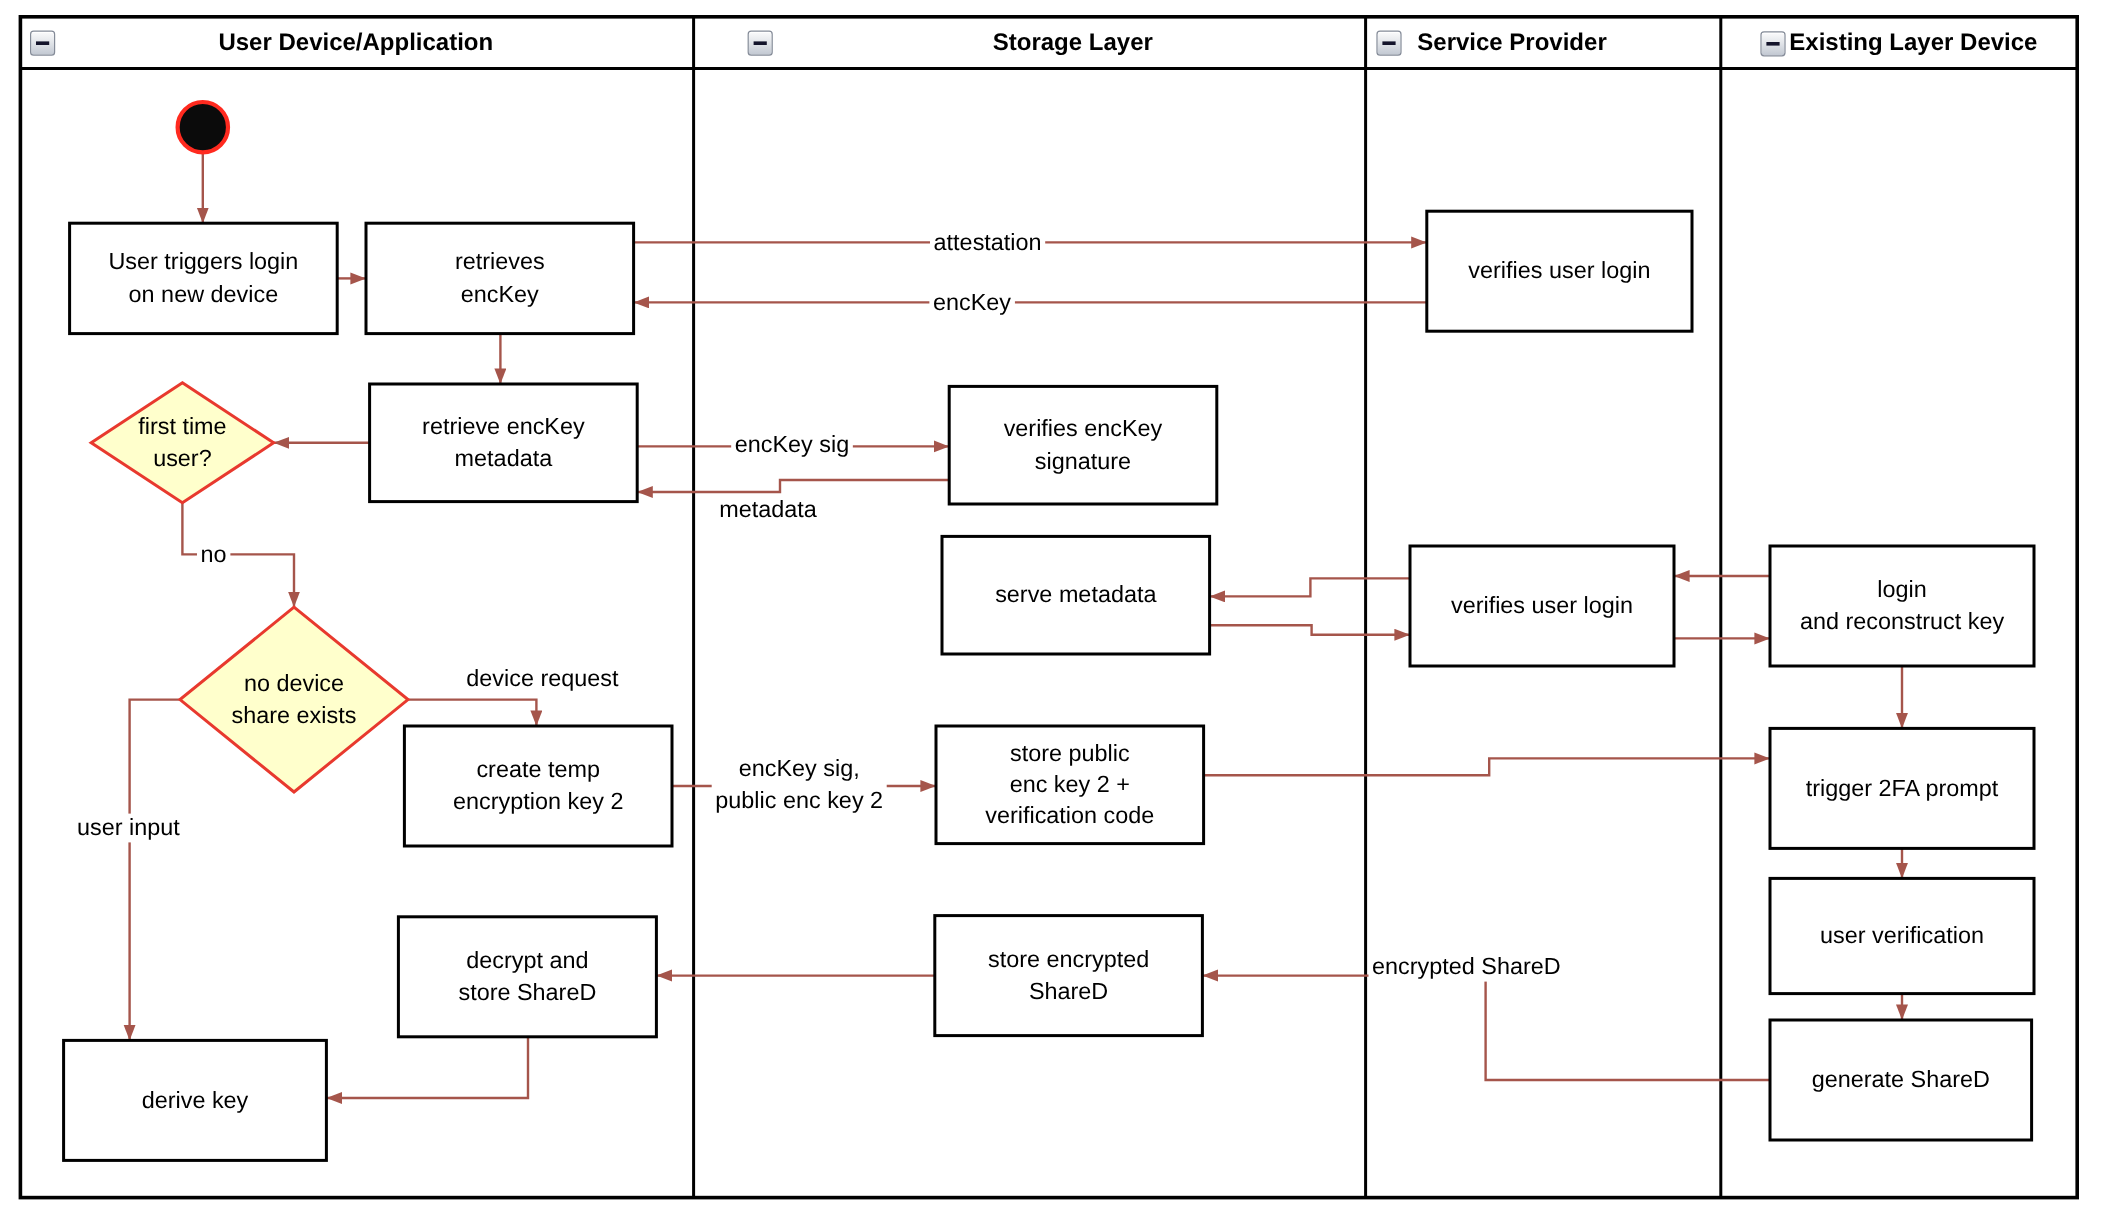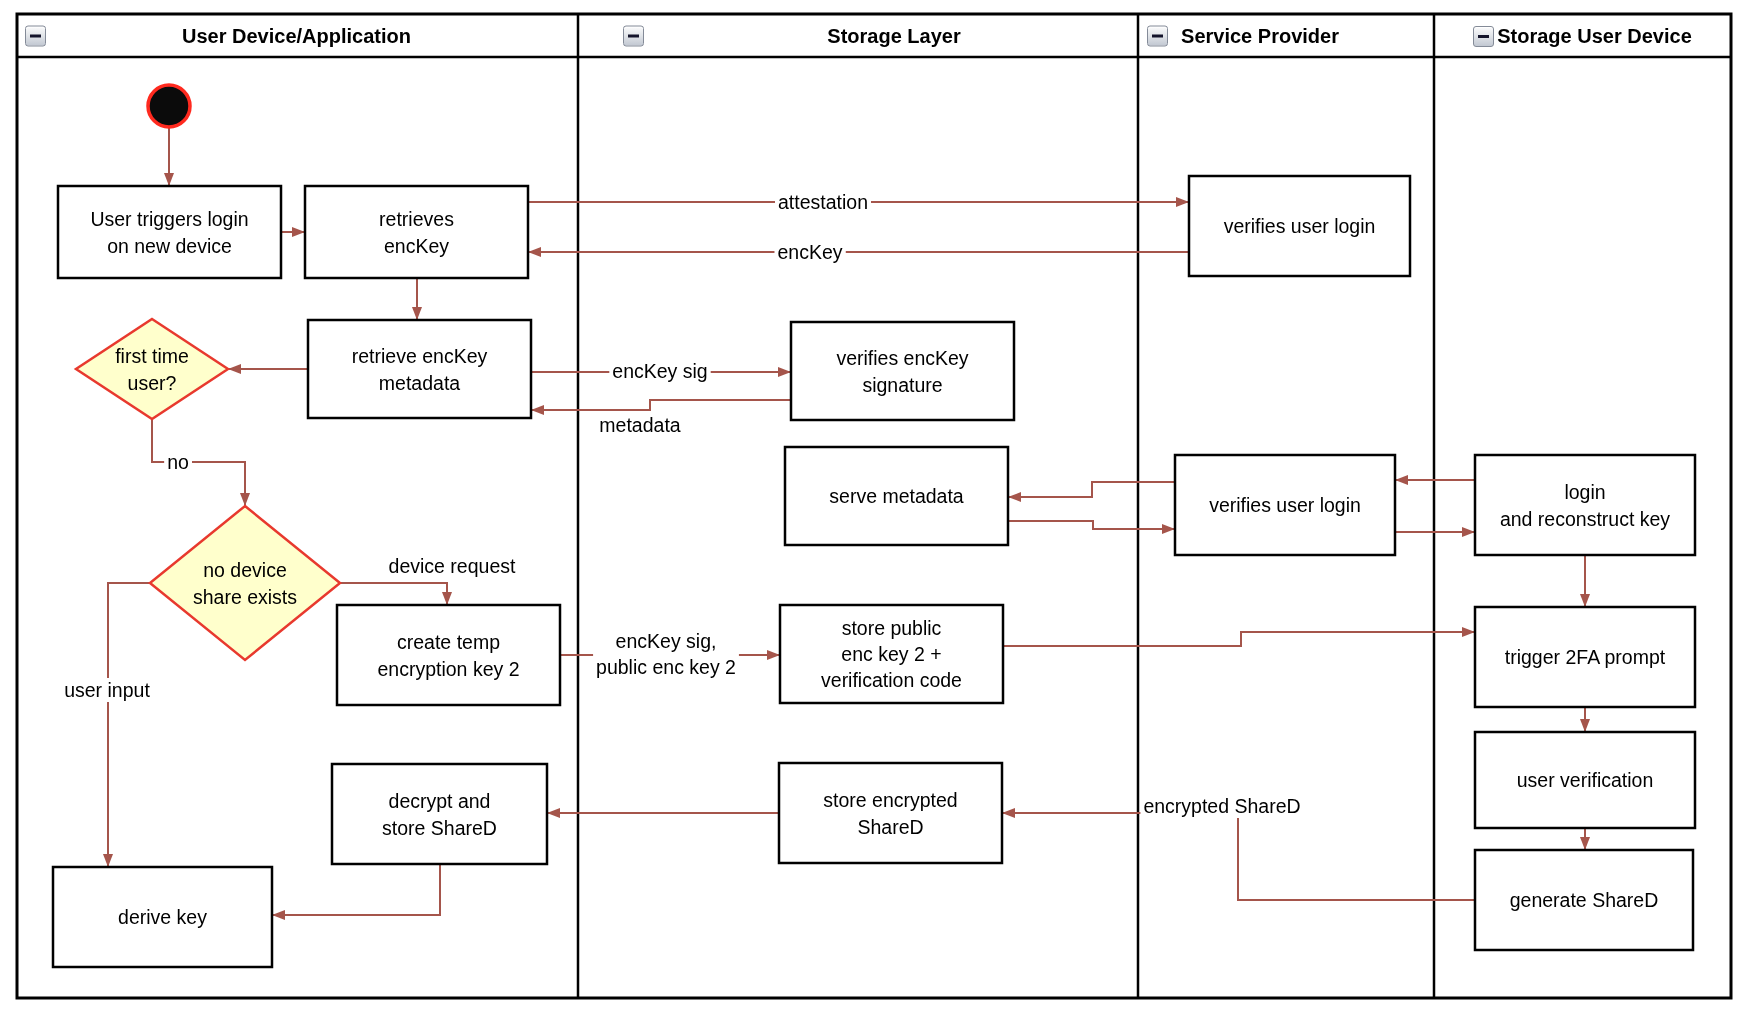--- a/index.html
+++ b/index.html
@@ -214,15 +214,15 @@
     <div class="collapse-btn abs-btn">
       <div class="minus"></div>
     </div>
     <span class="title">Service Provider</span>
   </div>
 
   <div class="lane-header lh-4">
     <div class="collapse-btn">
       <div class="minus"></div>
     </div>
-    <span class="title">Storage User Device</span>
+    <span class="title">Existing Layer Device</span>
   </div>
 </div>
 
 </body></html>

